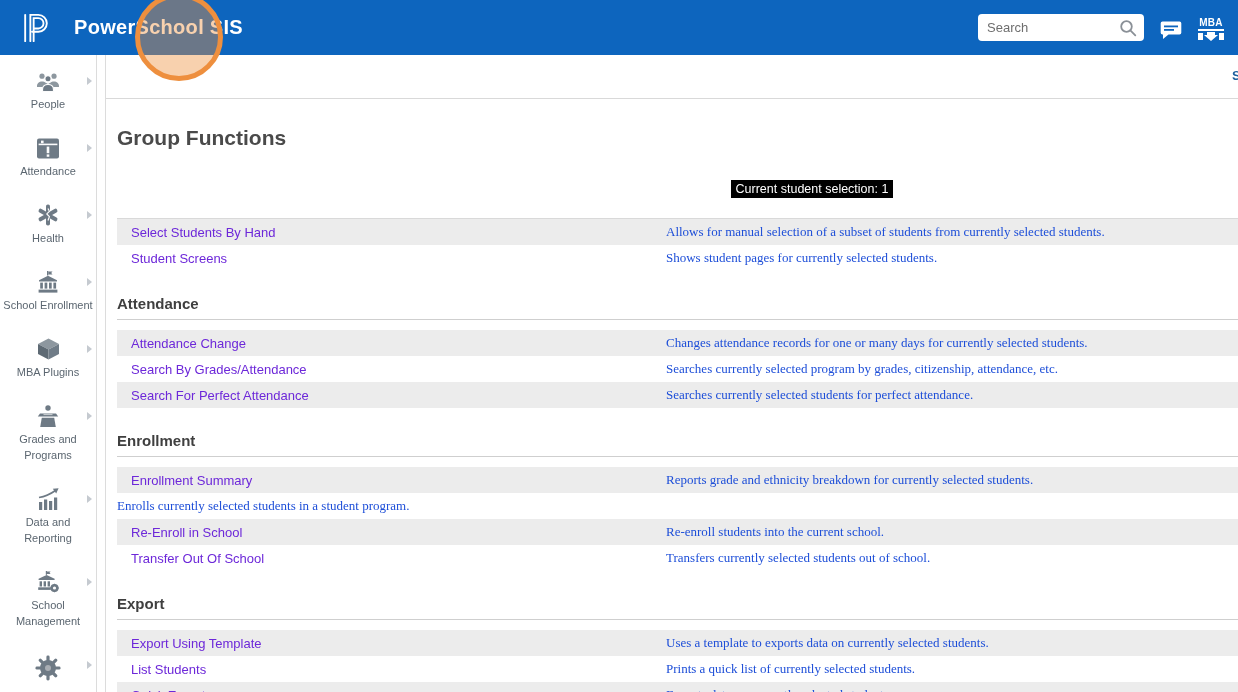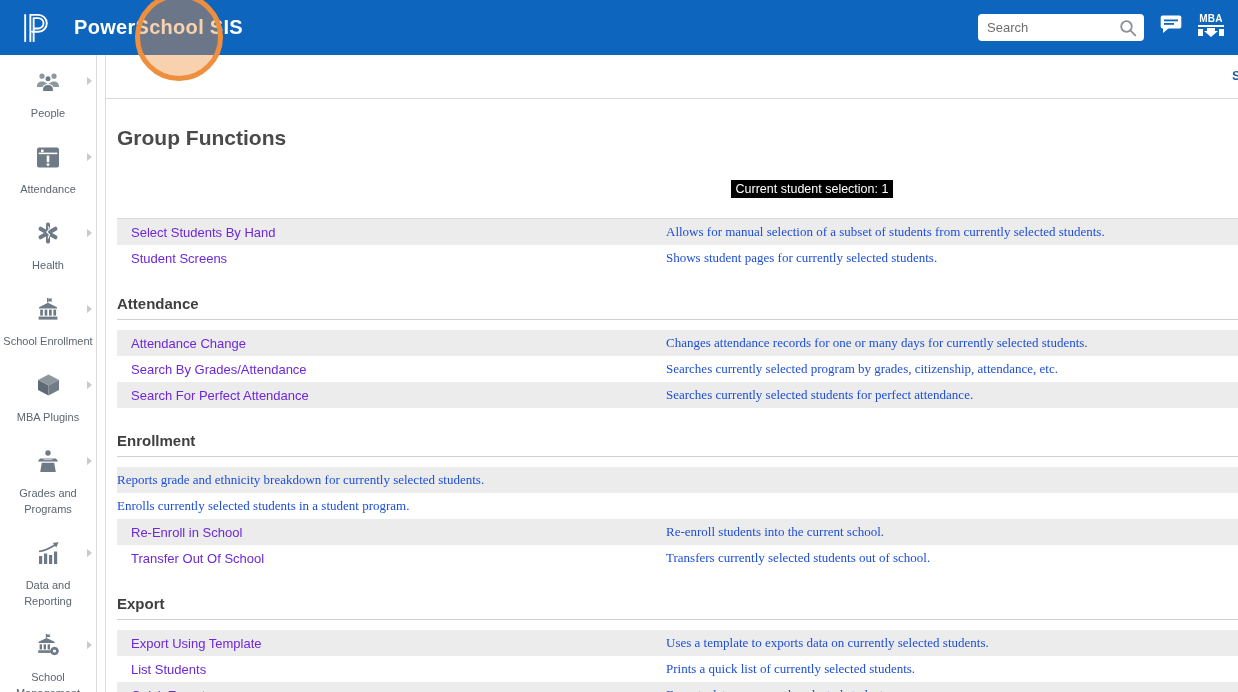--- a/index.html
+++ b/index.html
@@ -4,21 +4,21 @@
 <style>
   * { margin:0; padding:0; box-sizing:border-box; }
   html,body { width:1238px; height:692px; overflow:hidden; background:#fff;
     font-family:"Liberation Sans", sans-serif; position:relative; }
 
   
   .header { height:55px; background:#0d65be; display:flex; align-items:center;
     padding:0 14px 0 20px; position:relative; z-index:1; }
   .logo { display:flex; align-items:center; }
   .brand { color:#fff; font-size:20px; font-weight:bold; margin-left:22px; letter-spacing:.3px; }
-  .header-right { margin-left:auto; display:flex; align-items:flex-start; gap:15px; }
+  .header-right { margin-left:auto; display:flex; align-items:flex-end; gap:15px; }
   .search-box { width:166px; height:27px; background:#fff; border-radius:4px;
     display:flex; align-items:center; padding:0 7px 0 9px; }
   .search-box input { border:none; outline:none; flex:1; min-width:0; font-size:13px;
     color:#444; font-family:inherit; background:transparent; }
   .search-box input::placeholder { color:#6e6e6e; }
   .mba-wrap { display:flex; flex-direction:column; align-items:center; color:#fff; line-height:1; }
   .mba-label { font-size:10px; font-weight:bold; letter-spacing:.3px; margin-bottom:1px; }
 
   
   .annotation-circle { position:absolute; left:135px; top:-7px; width:88px; height:88px;
@@ -30,21 +30,21 @@
   .sidebar { width:97px; flex-shrink:0; border-right:1px solid #dcdcdc;
     padding-top:7px; background:#fff; }
   .gutter { width:8px; flex-shrink:0; }
   .main { flex:1; border-left:1px solid #dcdcdc; overflow:hidden; }
 
   
   .nav-item { position:relative; display:flex; flex-direction:column; align-items:center;
     padding-top:8px; margin-bottom:17px; cursor:pointer; }
   .nav-icon { height:22px; display:flex; align-items:flex-end; justify-content:center; }
   .nav-label { font-size:11px; color:#5b6670; text-align:center; line-height:16px;
-    margin-top:13px; width:92px; }
+    margin-top:4px; width:92px; }
   .chev { position:absolute; right:4px; top:15px; width:0; height:0;
     border-left:5px solid #c5cad0; border-top:4px solid transparent;
     border-bottom:4px solid transparent; }
 
   
   .topstrip { height:44px; border-bottom:1px solid #d9d9d9; position:relative; }
   .clip-frag { position:absolute; right:0; top:13px; width:6px; height:18px; overflow:hidden;
     color:#1c5f9e; font-weight:bold; font-size:13px; }
   .content { padding-left:11px; }
   .inner { width:1390px; }
@@ -291,20 +291,21 @@
           <div class="frow odd">
             <span class="fname">Search For Perfect Attendance</span>
             <span class="fdesc">Searches currently selected students for perfect attendance.</span>
           </div>
         </div>
 
         <h2 class="section-heading">Enrollment</h2>
         <div class="section-divider"></div>
         <div class="tbl" style="margin-top:0;">
           <div class="frow odd">
+            <span class="fname">Enrollment Summary</span>
             <span class="fdesc">Reports grade and ethnicity breakdown for currently selected students.</span>
           </div>
           <div class="frow">
             <span class="fdesc">Enrolls currently selected students in a student program.</span>
           </div>
           <div class="frow odd">
             <span class="fname">Re-Enroll in School</span>
             <span class="fdesc">Re-enroll students into the current school.</span>
           </div>
           <div class="frow">

